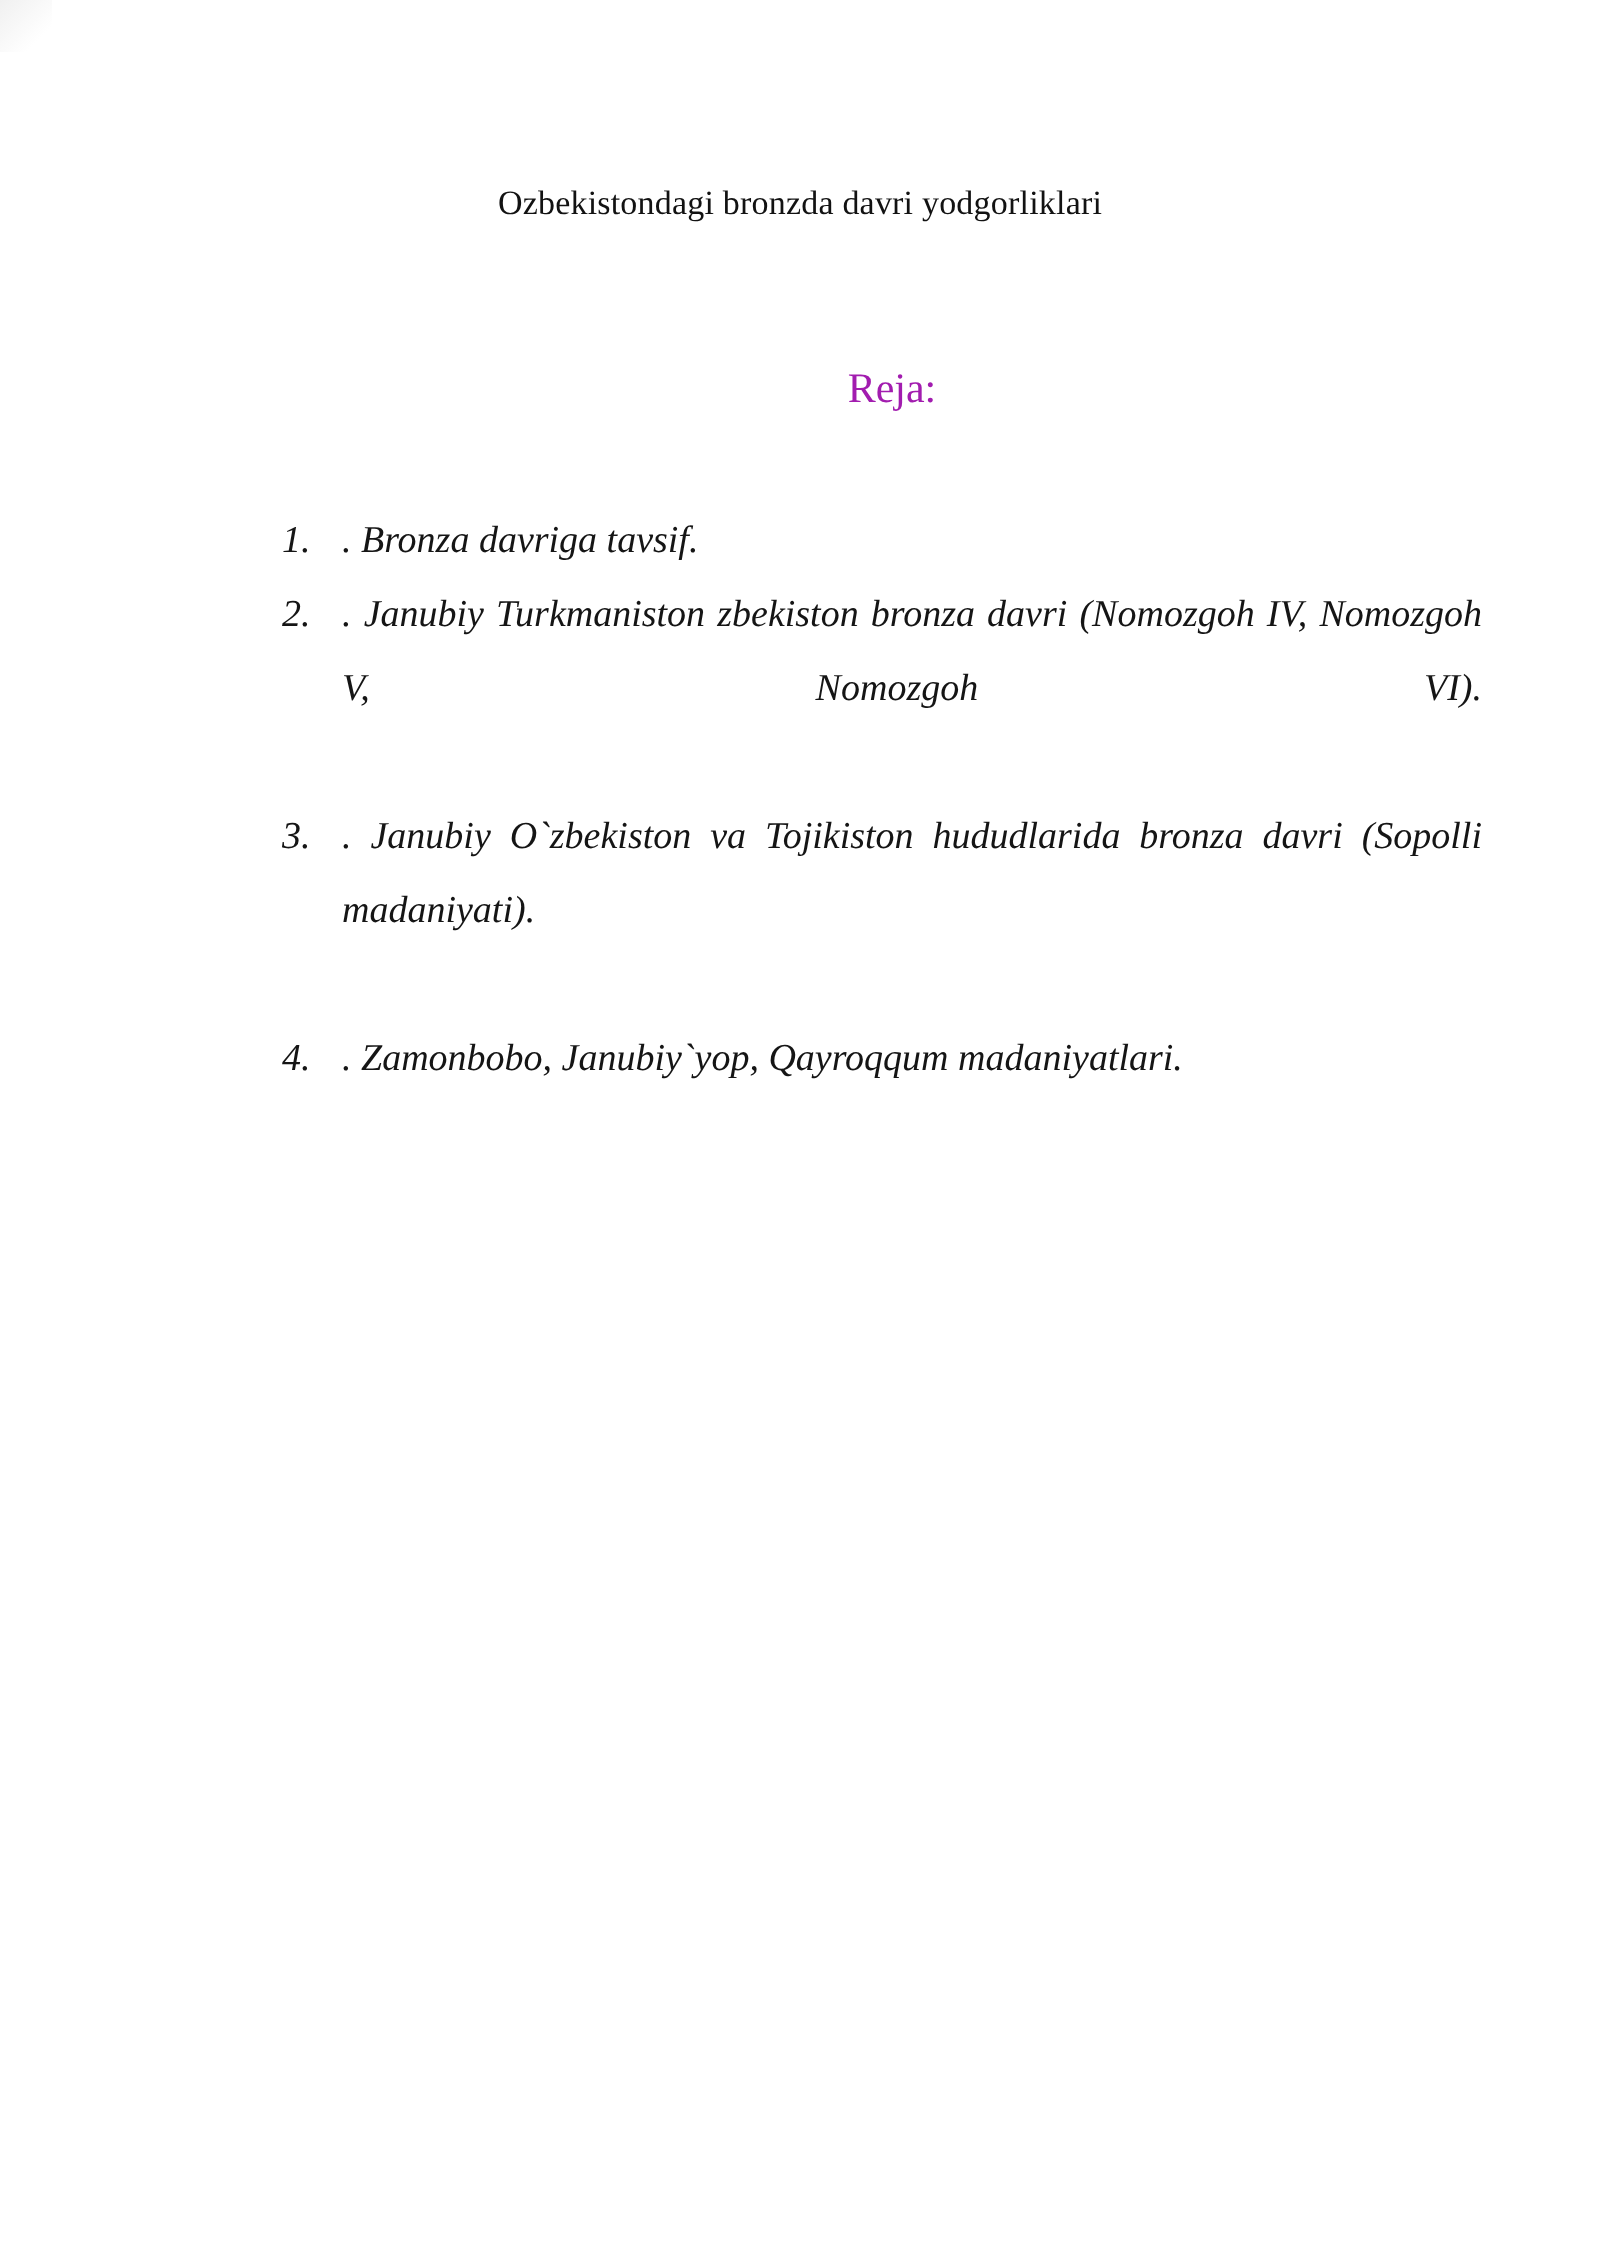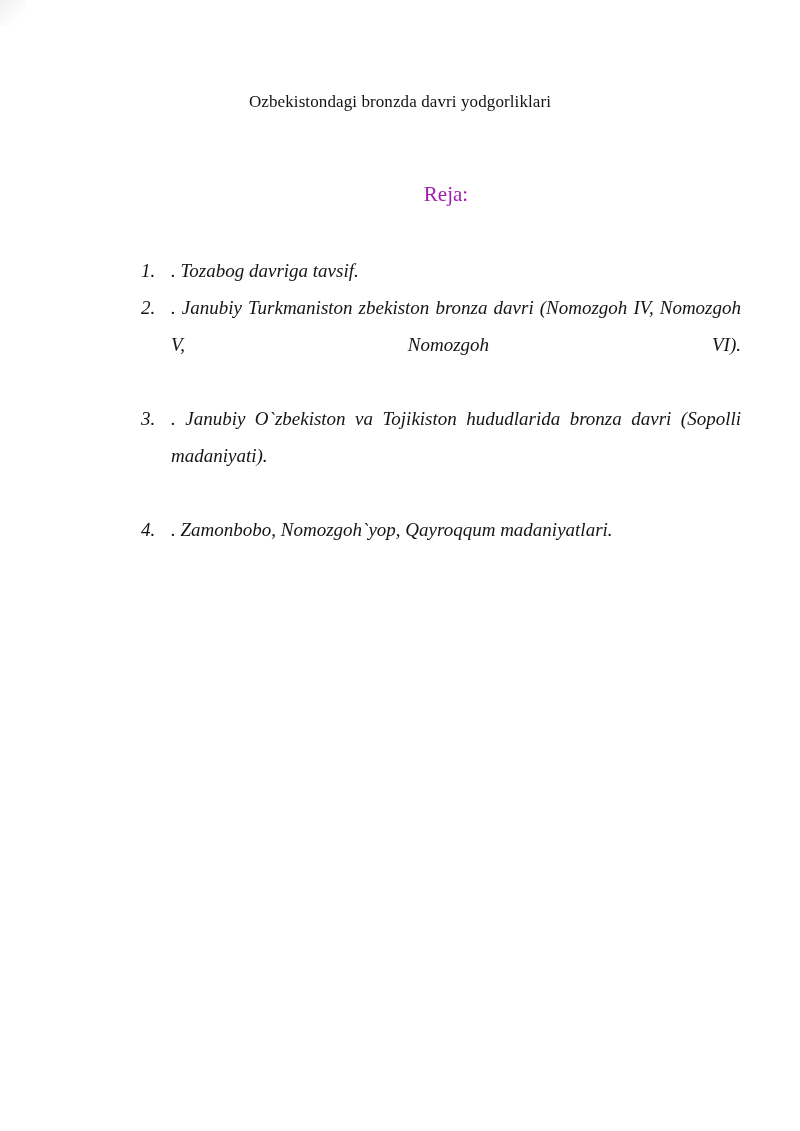--- a/index.html
+++ b/index.html
@@ -118,33 +118,33 @@
   <div class="page-tint"></div>
 
   <h1 class="doc-title">Ozbekistondagi bronzda davri yodgorliklari</h1>
 
   <div class="reja-heading">Reja:</div>
 
   <ol class="plan-list">
 
     <li class="plan-item single">
       <span class="marker">1.</span>
-      <span class="item-text">. Tozabog davriga tavsif.</span>
+      <span class="item-text">. Bronza davriga tavsif.</span>
     </li>
 
     <li class="plan-item">
       <span class="marker">2.</span>
       <span class="item-text">. Janubiy Turkmaniston zbekiston bronza davri (Nomozgoh IV, Nomozgoh V, Nomozgoh VI).</span>
     </li>
 
     <li class="plan-item">
       <span class="marker">3.</span>
       <span class="item-text">. Janubiy O`zbekiston va Tojikiston hududlarida bronza davri (Sopolli madaniyati).</span>
     </li>
 
     <li class="plan-item single">
       <span class="marker">4.</span>
-      <span class="item-text">. Zamonbobo, Nomozgoh`yop, Qayroqqum madaniyatlari.</span>
+      <span class="item-text">. Zamonbobo, Janubiy`yop, Qayroqqum madaniyatlari.</span>
     </li>
 
   </ol>
 
 </div>
 
 </body></html>

